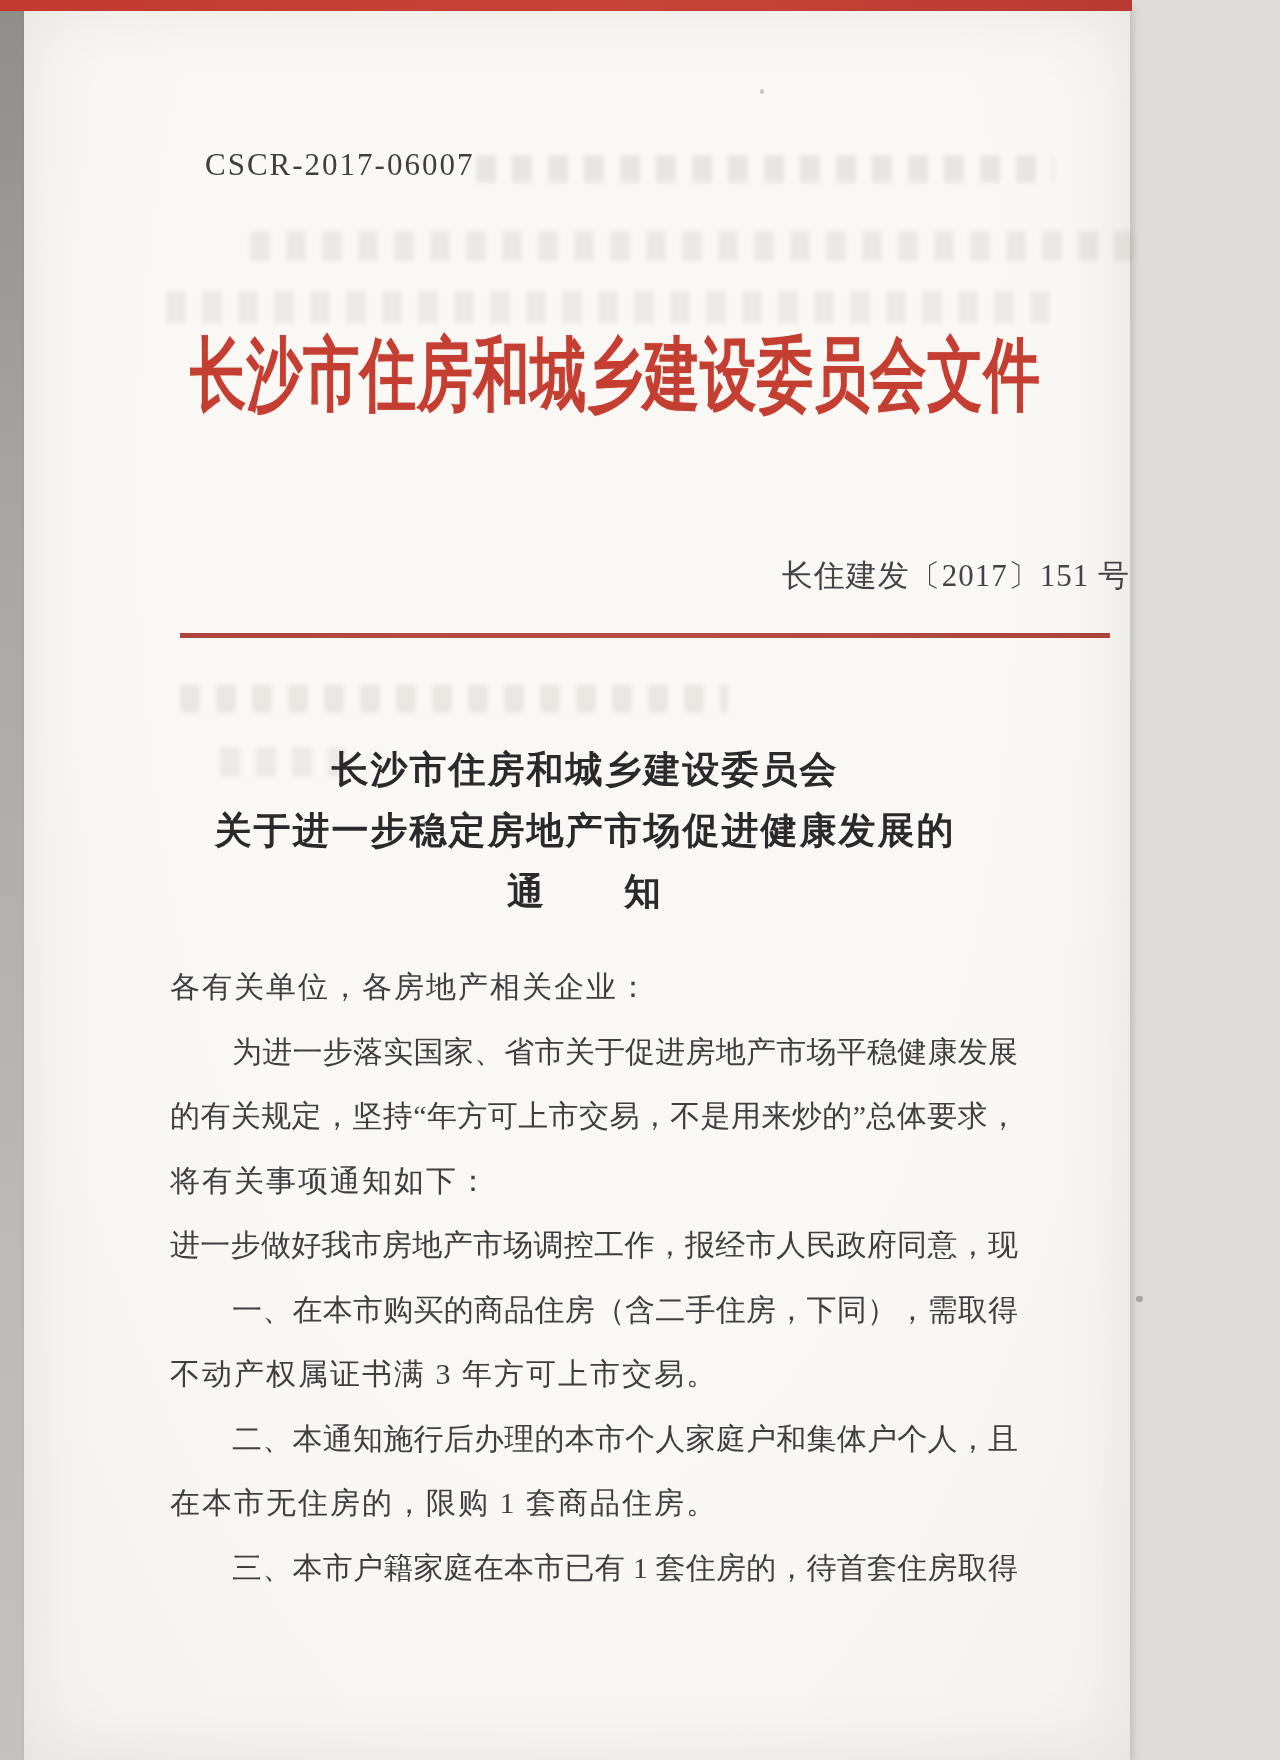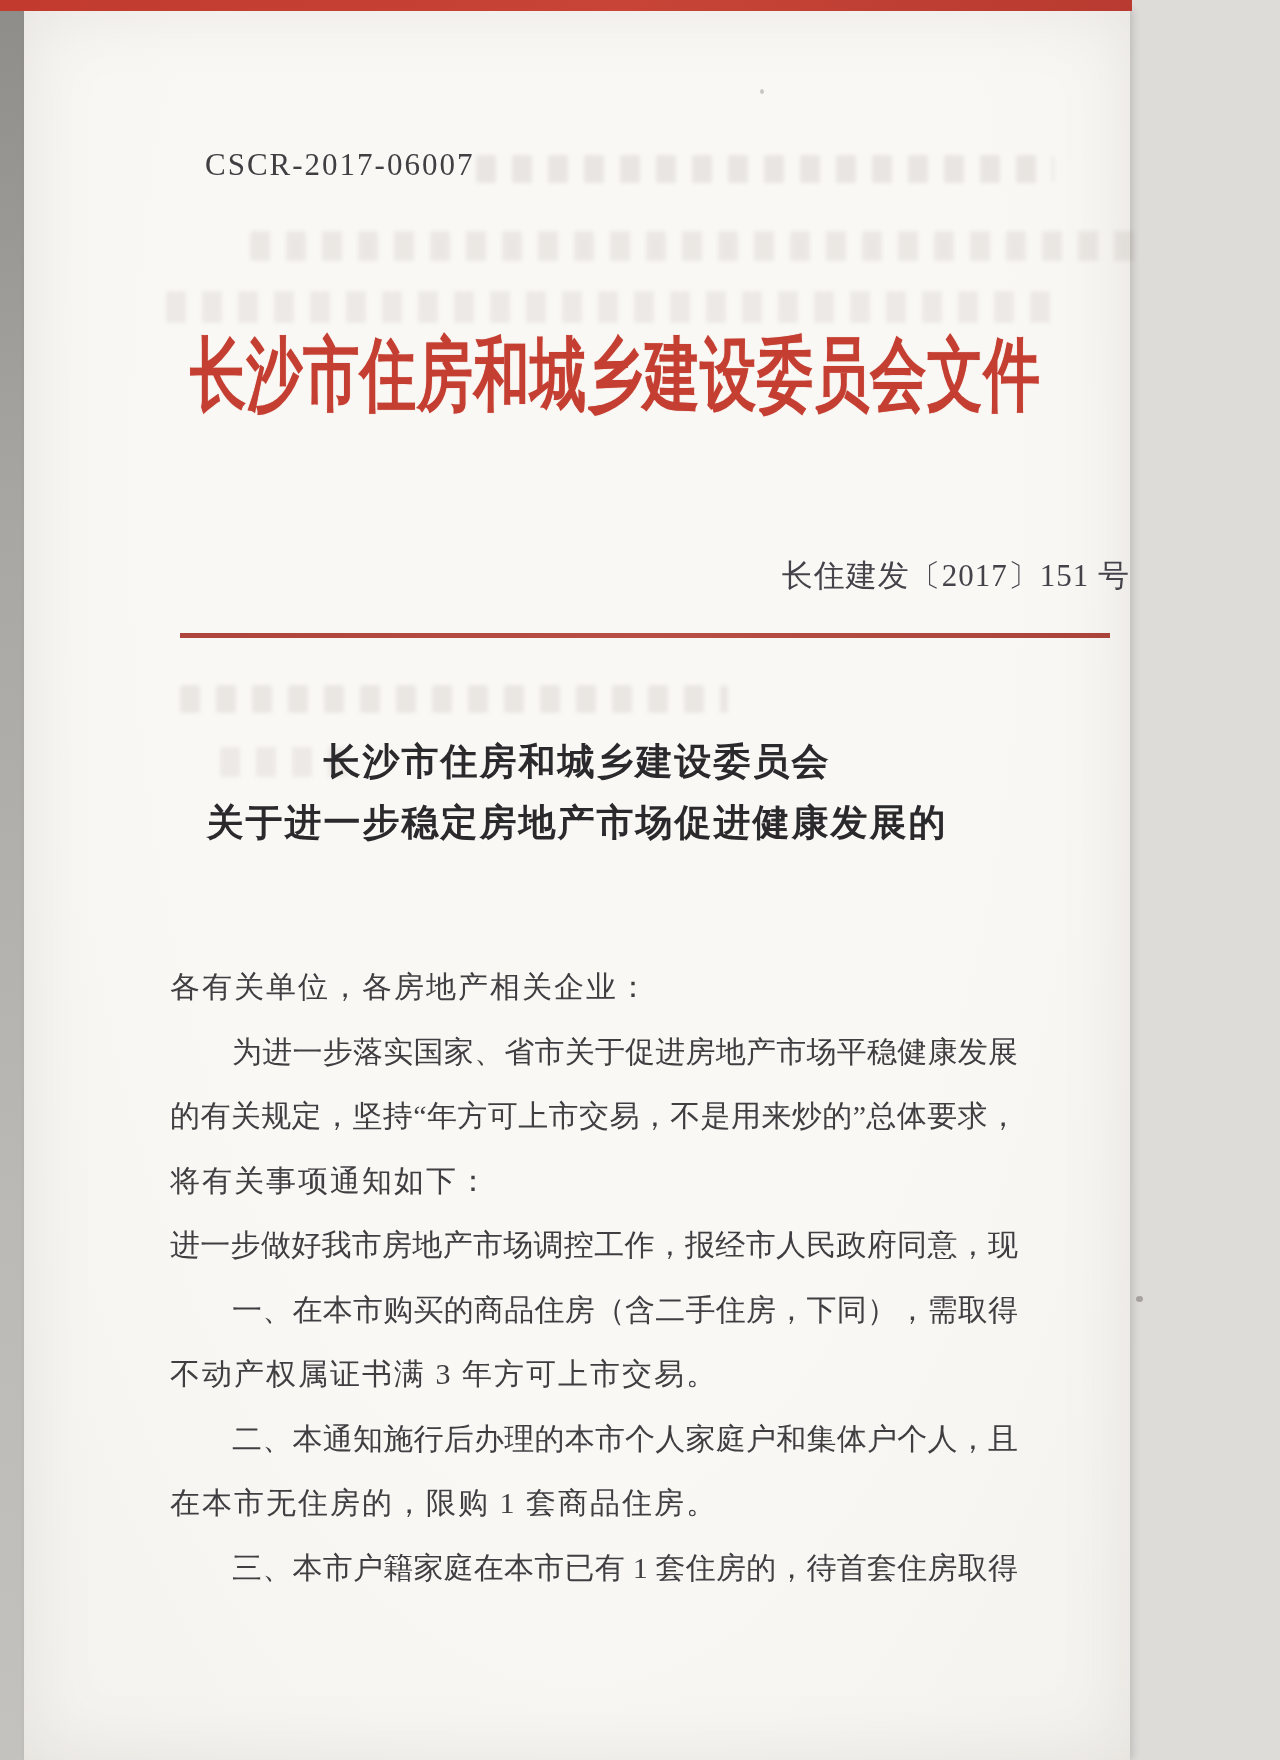--- a/index.html
+++ b/index.html
@@ -49,21 +49,21 @@
   }
   .doc-number{
     position:absolute;left:0;top:546px;width:100%;
     text-align:right;font-size:31px;letter-spacing:1px;color:#45434a;
   }
   .red-rule{
     position:absolute;left:156px;top:624px;width:930px;height:5px;
     background:linear-gradient(90deg,#ae453c,#b84f44 50%,#aa443b);
   }
   .notice-title{
-    position:absolute;left:0;top:722px;width:100%;margin:0;
+    position:absolute;left:0;top:722px;width:100%;margin:8px;
     text-align:center;font-weight:700;font-size:37px;line-height:61px;
     color:#2a292c;letter-spacing:2px;
   }
   .body-text{
     position:absolute;left:146px;top:946px;width:848px;
     font-size:30px;line-height:64.5px;color:#3f3e41;letter-spacing:2px;
   }
   .bline{white-space:nowrap;}
   .bline.fill{
     white-space:normal;text-align:justify;text-align-last:justify;
@@ -93,20 +93,21 @@
     <div class="doc-number">长住建发〔2017〕151 号</div>
 
     <div class="red-rule"></div>
 
     <div class="ghost ghost-4"></div>
     <div class="ghost ghost-5"></div>
 
     <h2 class="notice-title">
       <div>长沙市住房和城乡建设委员会</div>
       <div>关于进一步稳定房地产市场促进健康发展的</div>
+      <div>通　　知</div>
     </h2>
 
     <div class="body-text">
       <div class="bline">各有关单位，各房地产相关企业：</div>
       <div class="bline indent fill">为进一步落实国家、省市关于促进房地产市场平稳健康发展</div>
       <div class="bline fill">的有关规定，坚持“年方可上市交易，不是用来炒的”总体要求，</div>
       <div class="bline">将有关事项通知如下：</div>
       <div class="bline fill">进一步做好我市房地产市场调控工作，报经市人民政府同意，现</div>
       <div class="bline indent fill">一、在本市购买的商品住房（含二手住房，下同），需取得</div>
       <div class="bline">不动产权属证书满 3 年方可上市交易。</div>

